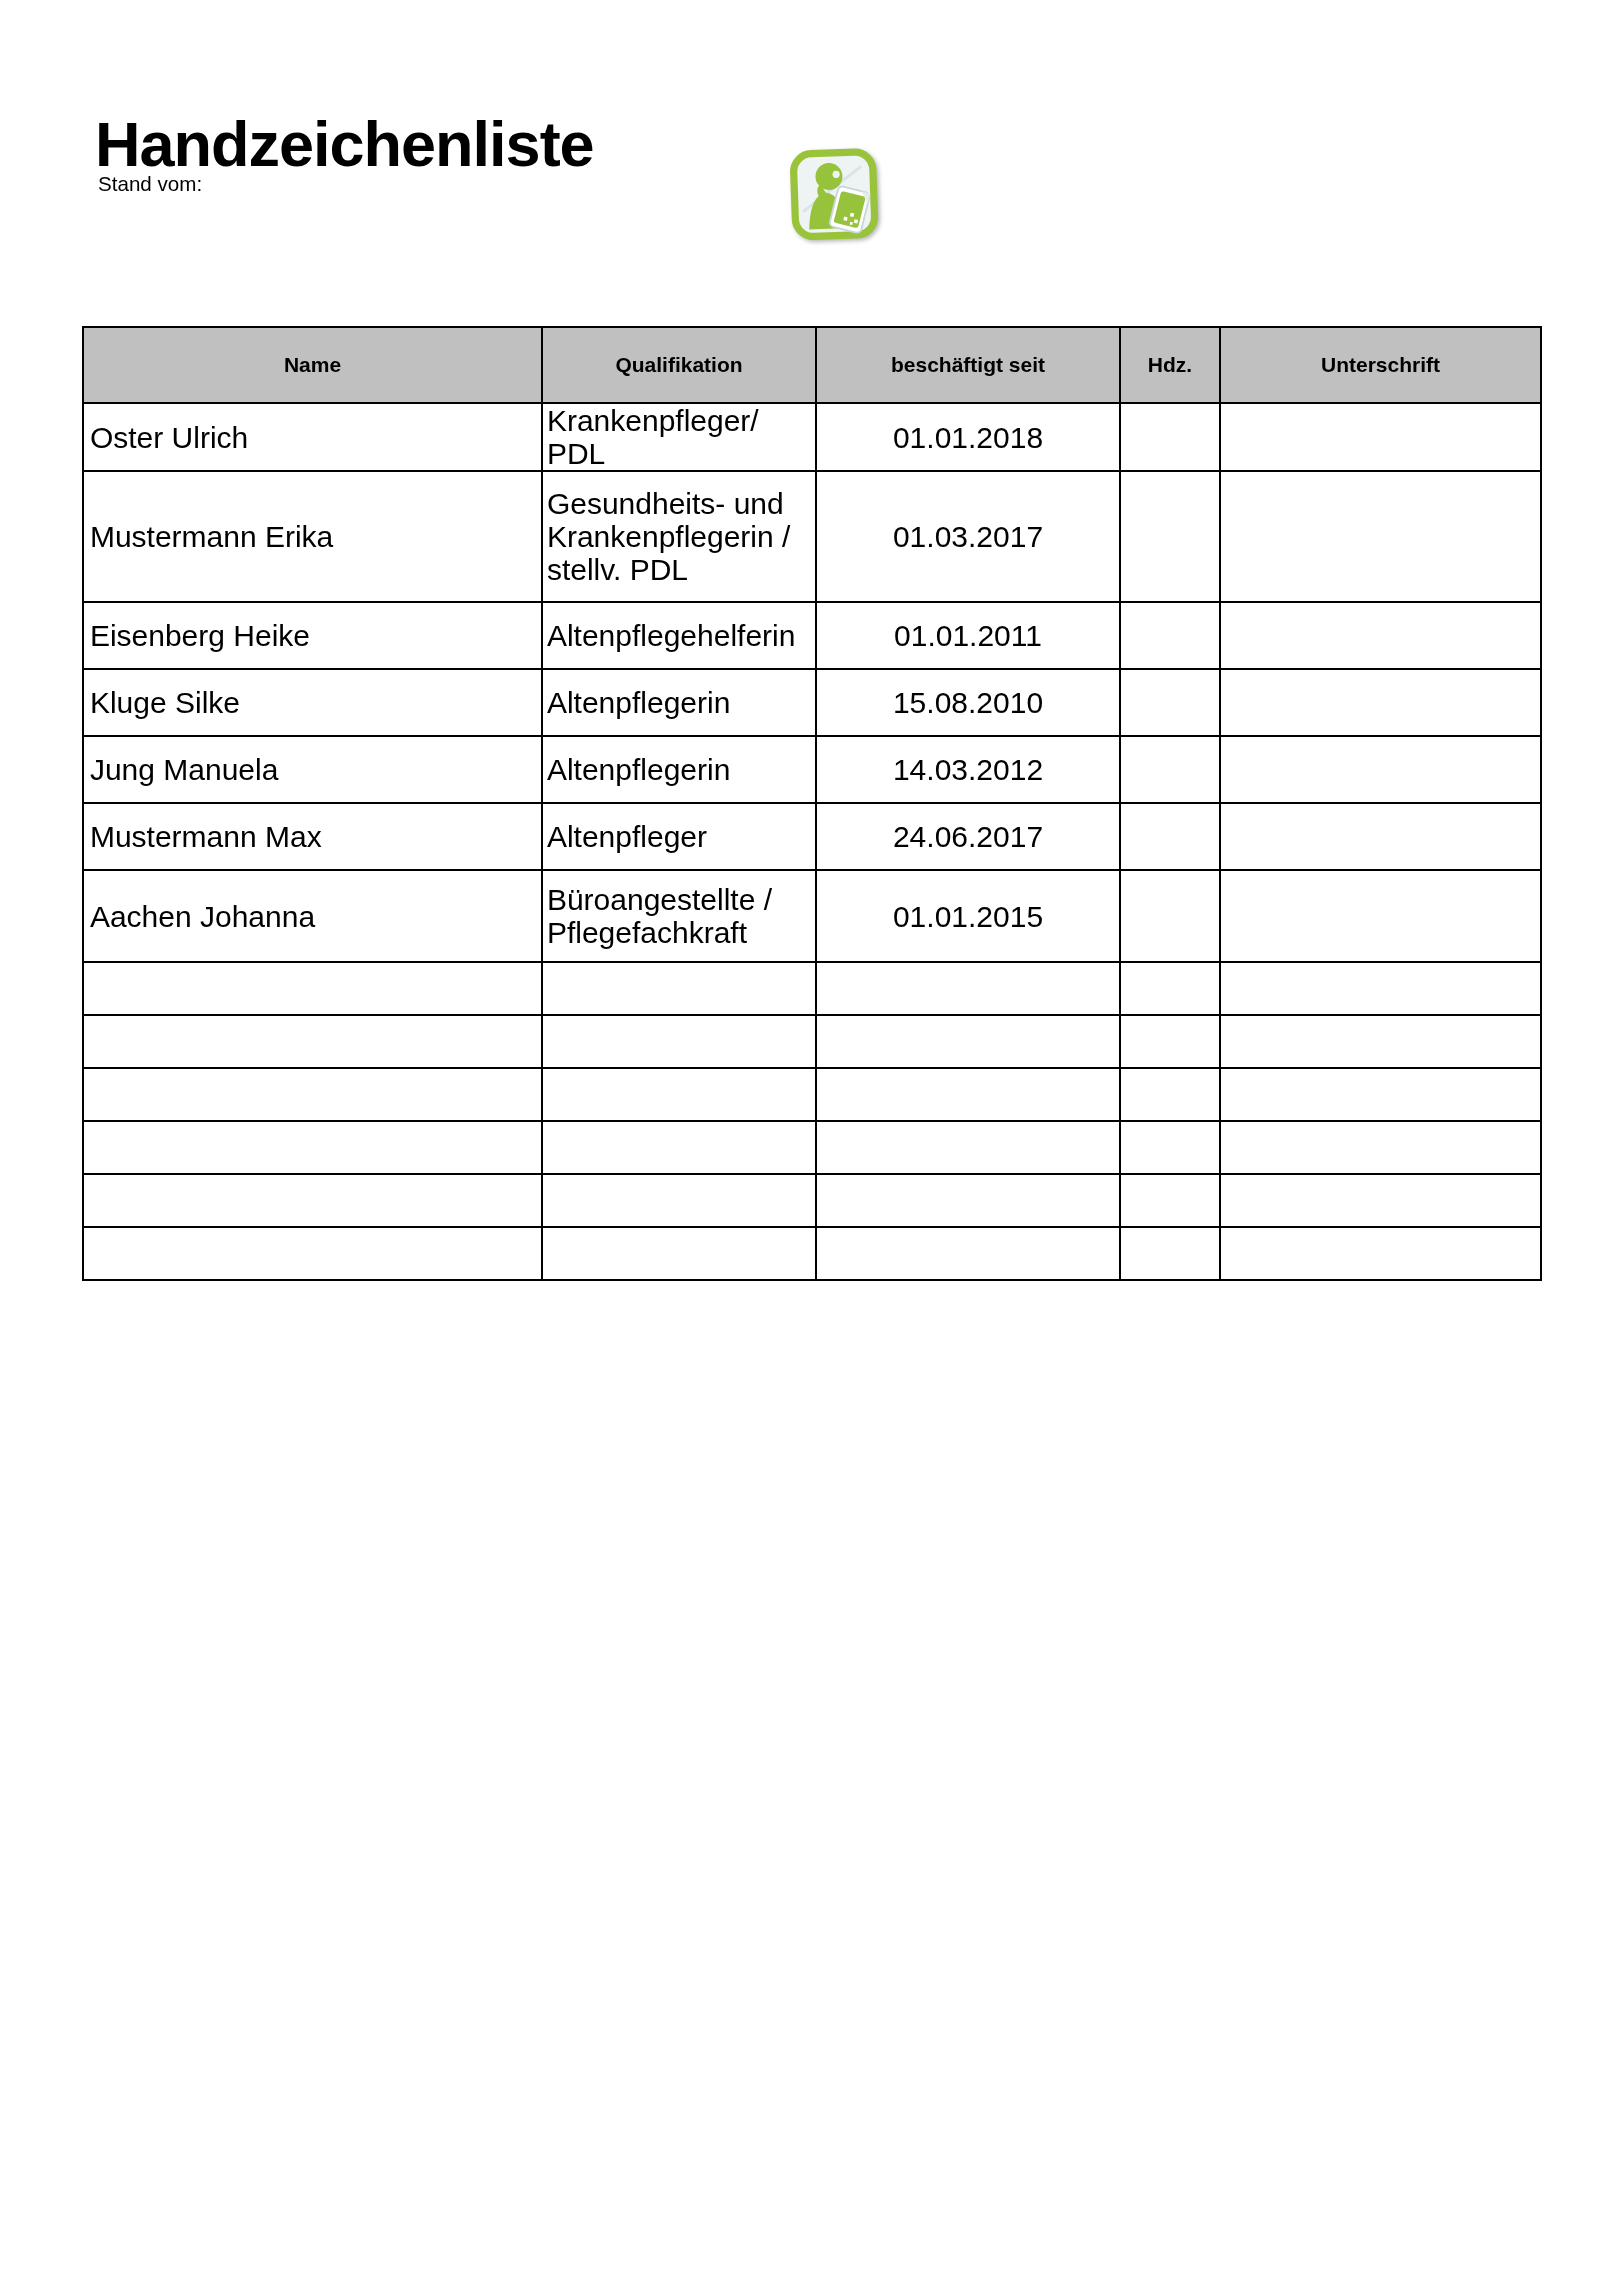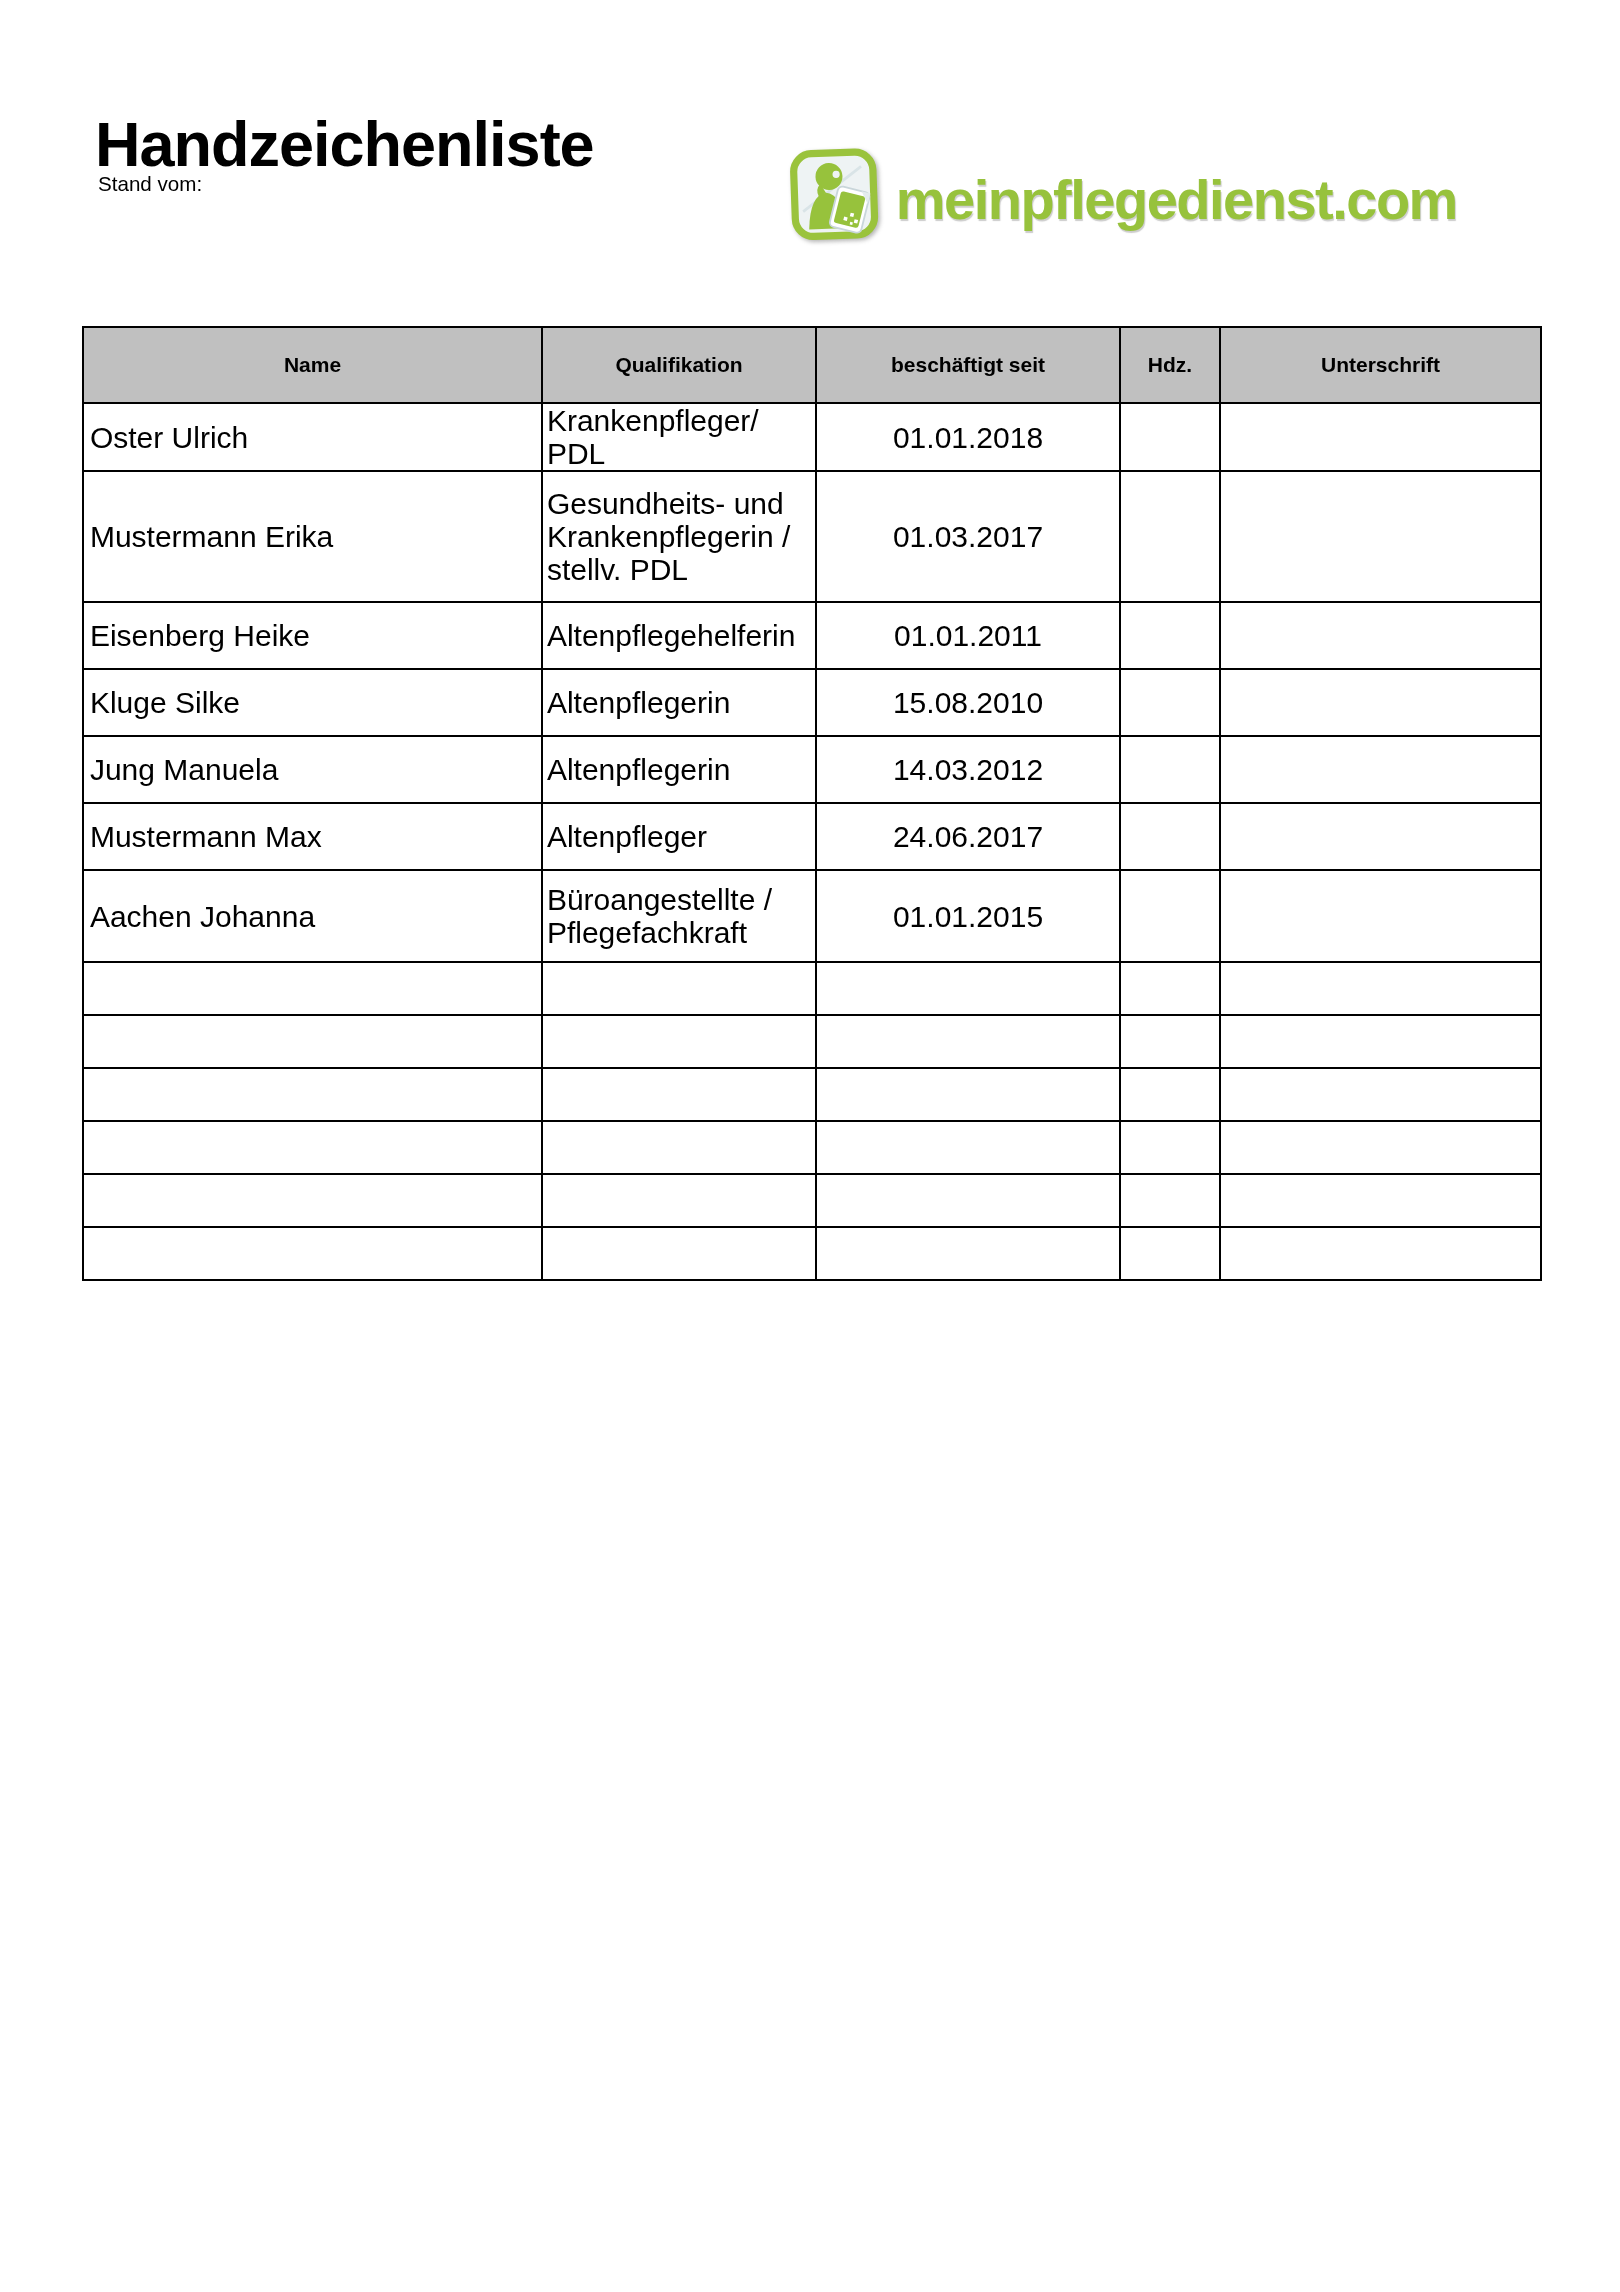--- a/index.html
+++ b/index.html
@@ -120,21 +120,20 @@
       <g transform="rotate(14 66 70)">
         <rect x="48" y="46" width="36" height="46" rx="5" fill="#ffffff" stroke="#c9d6da" stroke-width="2"></rect>
         <rect x="52" y="51" width="28" height="36" rx="3" class="green"></rect>
         <rect x="68" y="72" width="4" height="4" fill="#ffffff"></rect>
         <rect x="74" y="78" width="4" height="4" fill="#ffffff"></rect>
         <rect x="62" y="78" width="4" height="4" fill="#ffffff"></rect>
         <rect x="70" y="82" width="3" height="3" fill="#ffffff"></rect>
         <path d="M84 46 l-10 0 10 12 Z" fill="#e4ecee"></path>
       </g>
     </svg>
-    <span class="logo-text">meinpflegedienst.com</span>
   </div>
 
   <table class="hz">
     <colgroup>
       <col style="width:459px">
       <col style="width:274px">
       <col style="width:304px">
       <col style="width:100px">
       <col style="width:321px">
     </colgroup>

